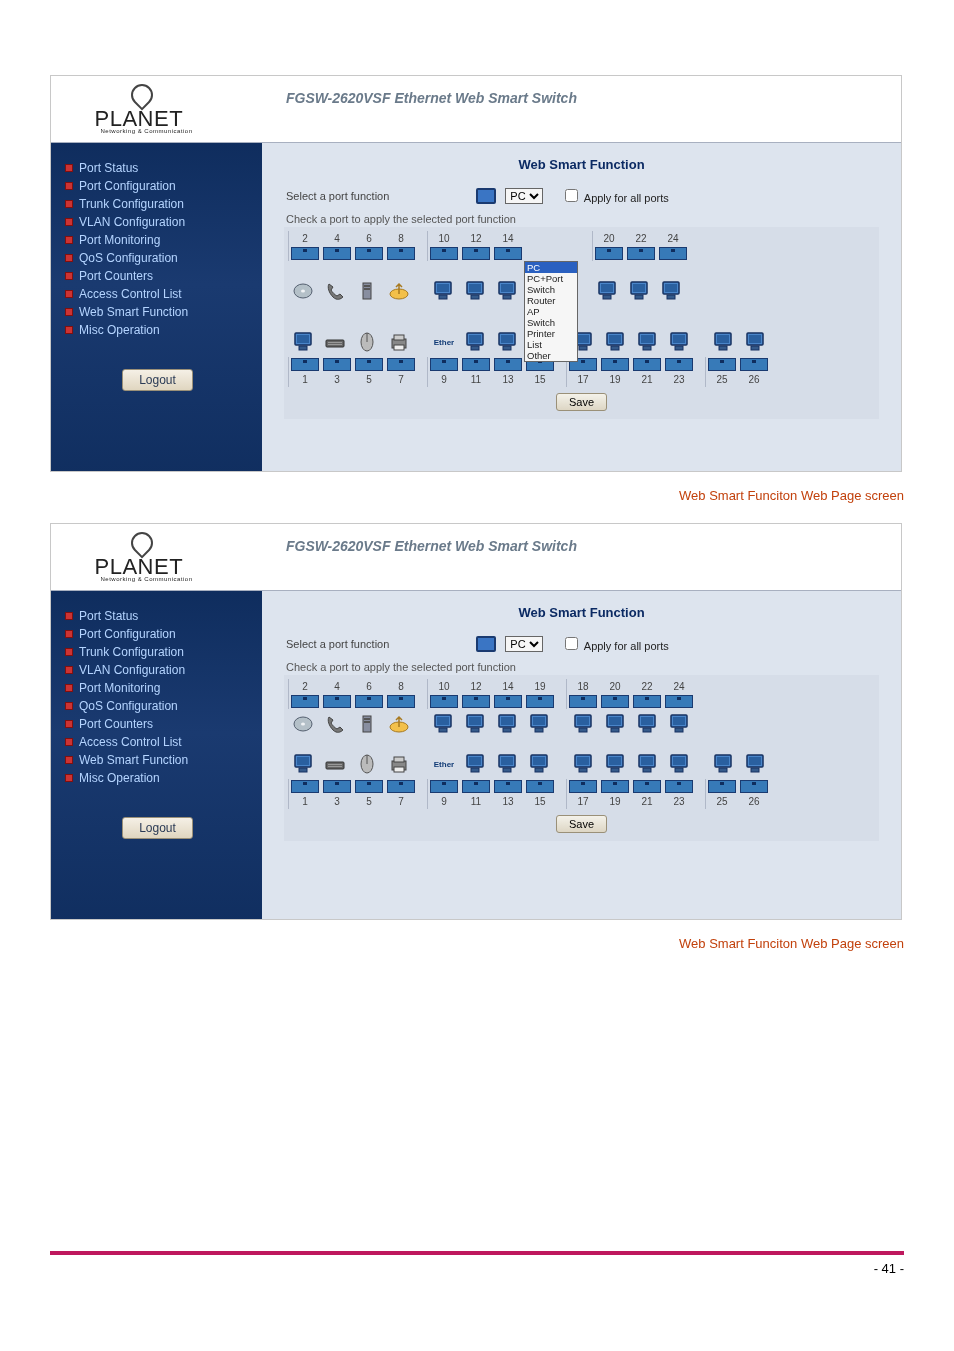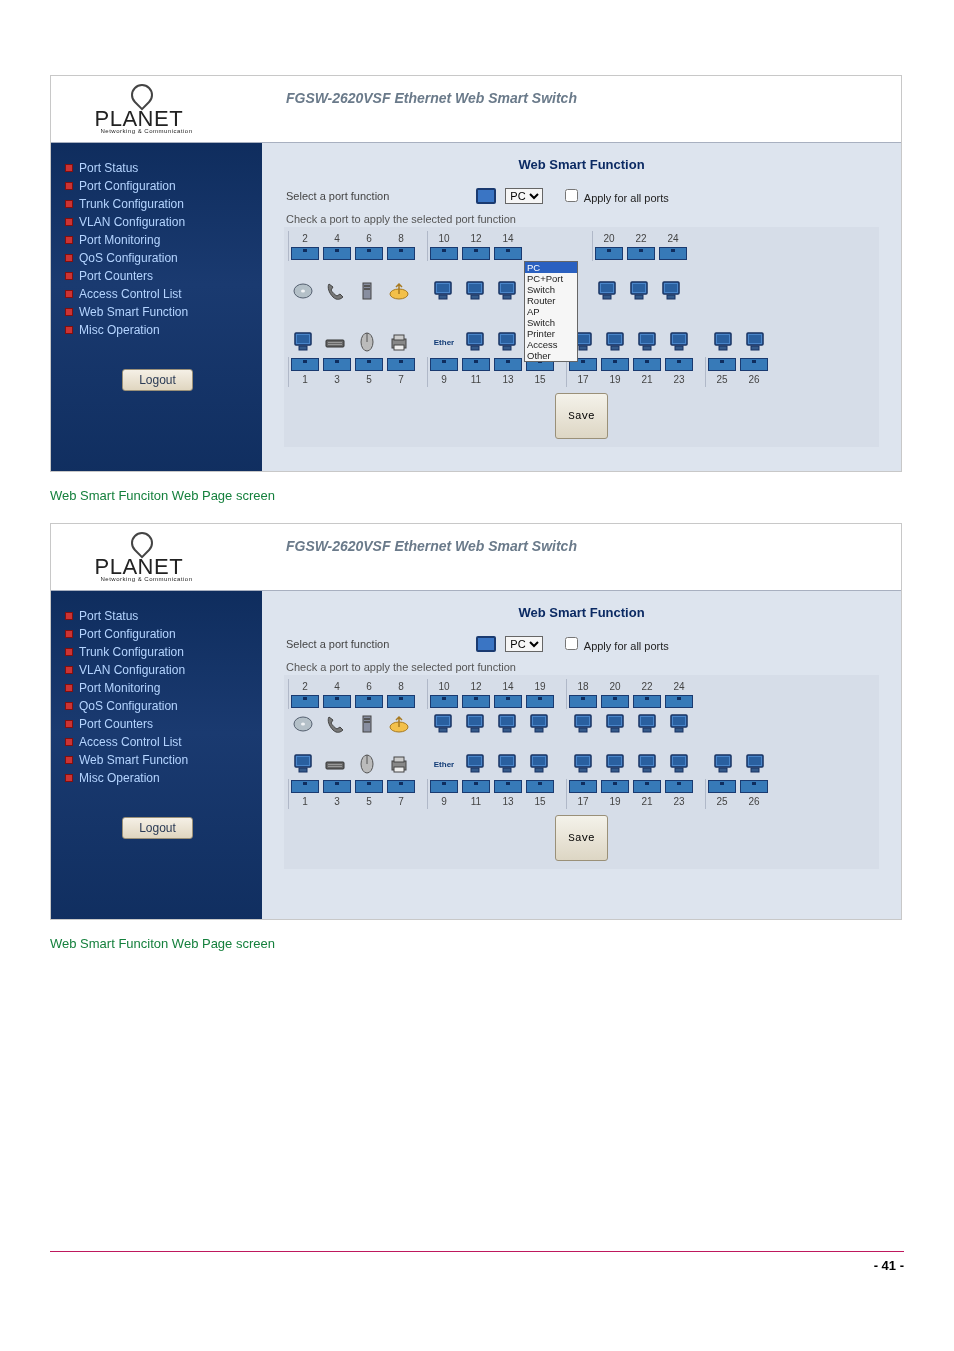--- a/index.html
+++ b/index.html
@@ -214,38 +214,36 @@
   .dd-list .sel { background: #2a60c0; color: #fff; }
   .dd-list div { padding: 0 2px; white-space: nowrap; }
   .save-row {
     text-align: center;
     padding: 6px 0 4px 0;
   }
   .save-btn {
     background: linear-gradient(#f4f2ea, #ddd6c4);
     border: 1px solid #9a9078;
     border-radius: 3px;
-    padding: 16px 12px;
+    padding: 2px 12px;
     font-size: 11px;
     cursor: pointer;
-    font-family: Liberation Mono, monospace;
   }
   .caption {
-    text-align: left;
+    text-align: right;
     font-size: 13px;
-    color: #15803d;
+    color: #c2410c;
     margin: 16px 0 10px 0;
   }
   .footer-line {
     margin: 260px 50px 0 50px;
-    border-top: 1px solid #be185d;
+    border-top: 4px solid #be185d;
     text-align: right;
     font-size: 13px;
     padding-top: 6px;
-    font-weight: bold;
   }
   .group {
     display: inline-flex;
     border-left: 1px solid #b0b8c8;
   }
   .group-gap { width: 10px; display: inline-block; }
 </style>
 </head>
 <body>
 
@@ -492,21 +490,21 @@
 
             <span class="dd-wrap">
               <div class="dd-list">
                 <div class="sel">PC</div>
                 <div>PC+Port</div>
                 <div>Switch</div>
                 <div>Router</div>
                 <div>AP</div>
                 <div>Switch</div>
                 <div>Printer</div>
-                <div>Access</div>
+                <div>List</div>
                 <div>Other</div>
               </div>
             </span>
             <span class="group-gap" style="width:16px"></span>
             <span class="dev-cell">
                 <svg class="svg-dev">
                   <use href="#pc-shape"></use>
                 </svg>
               </span>
             <span class="dev-cell">

